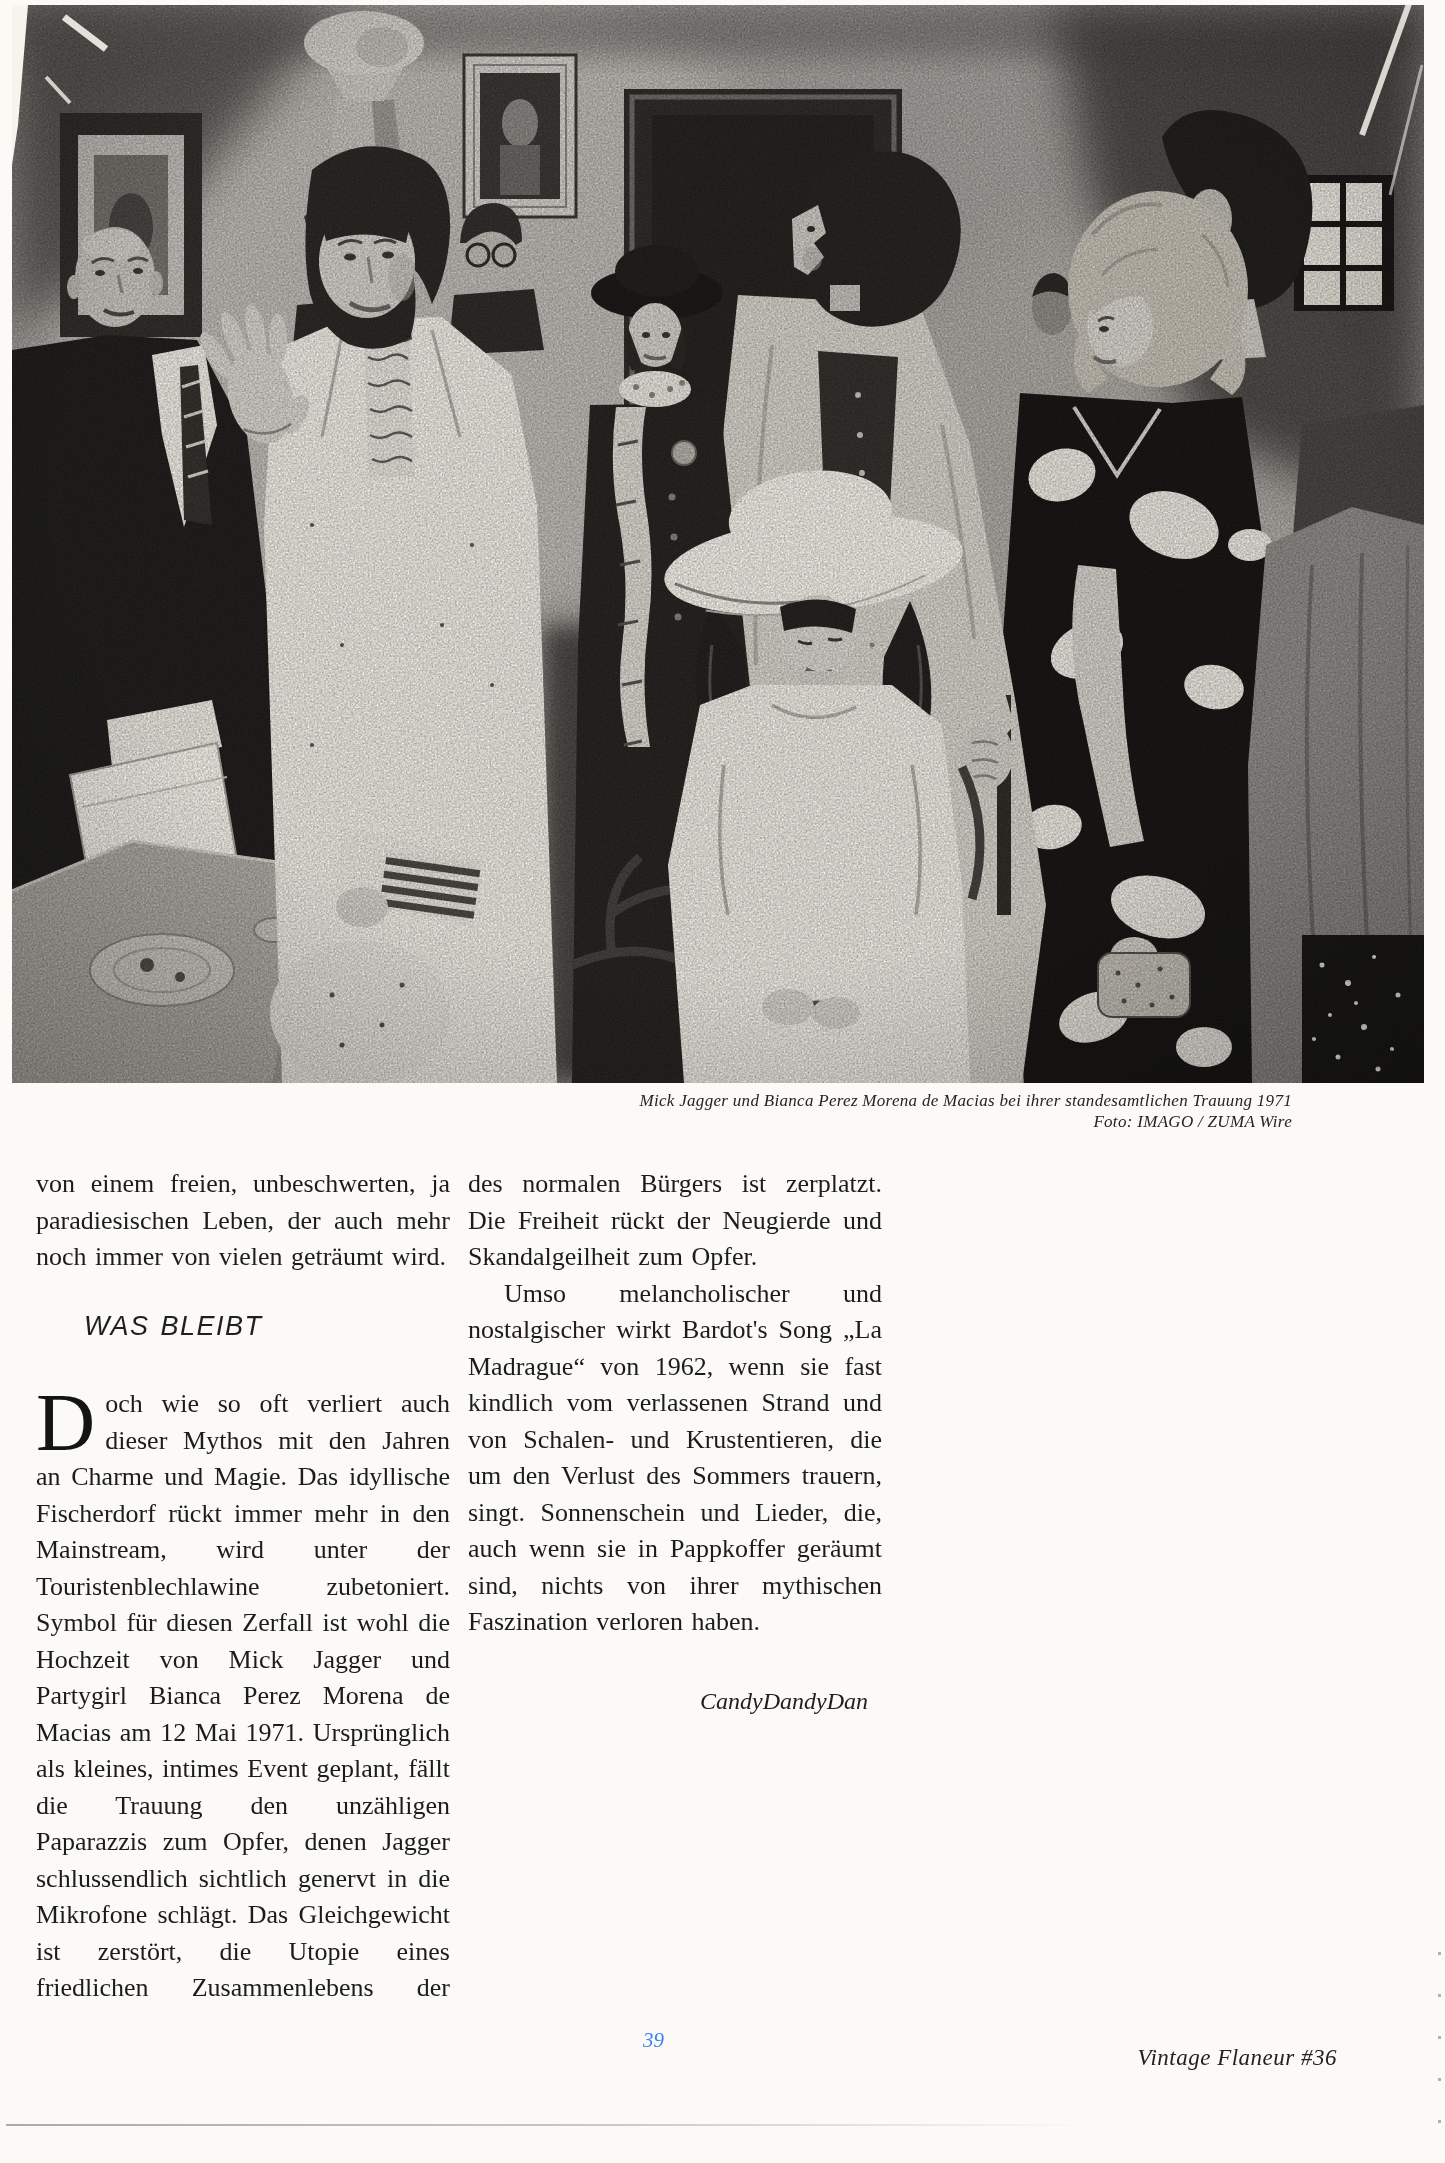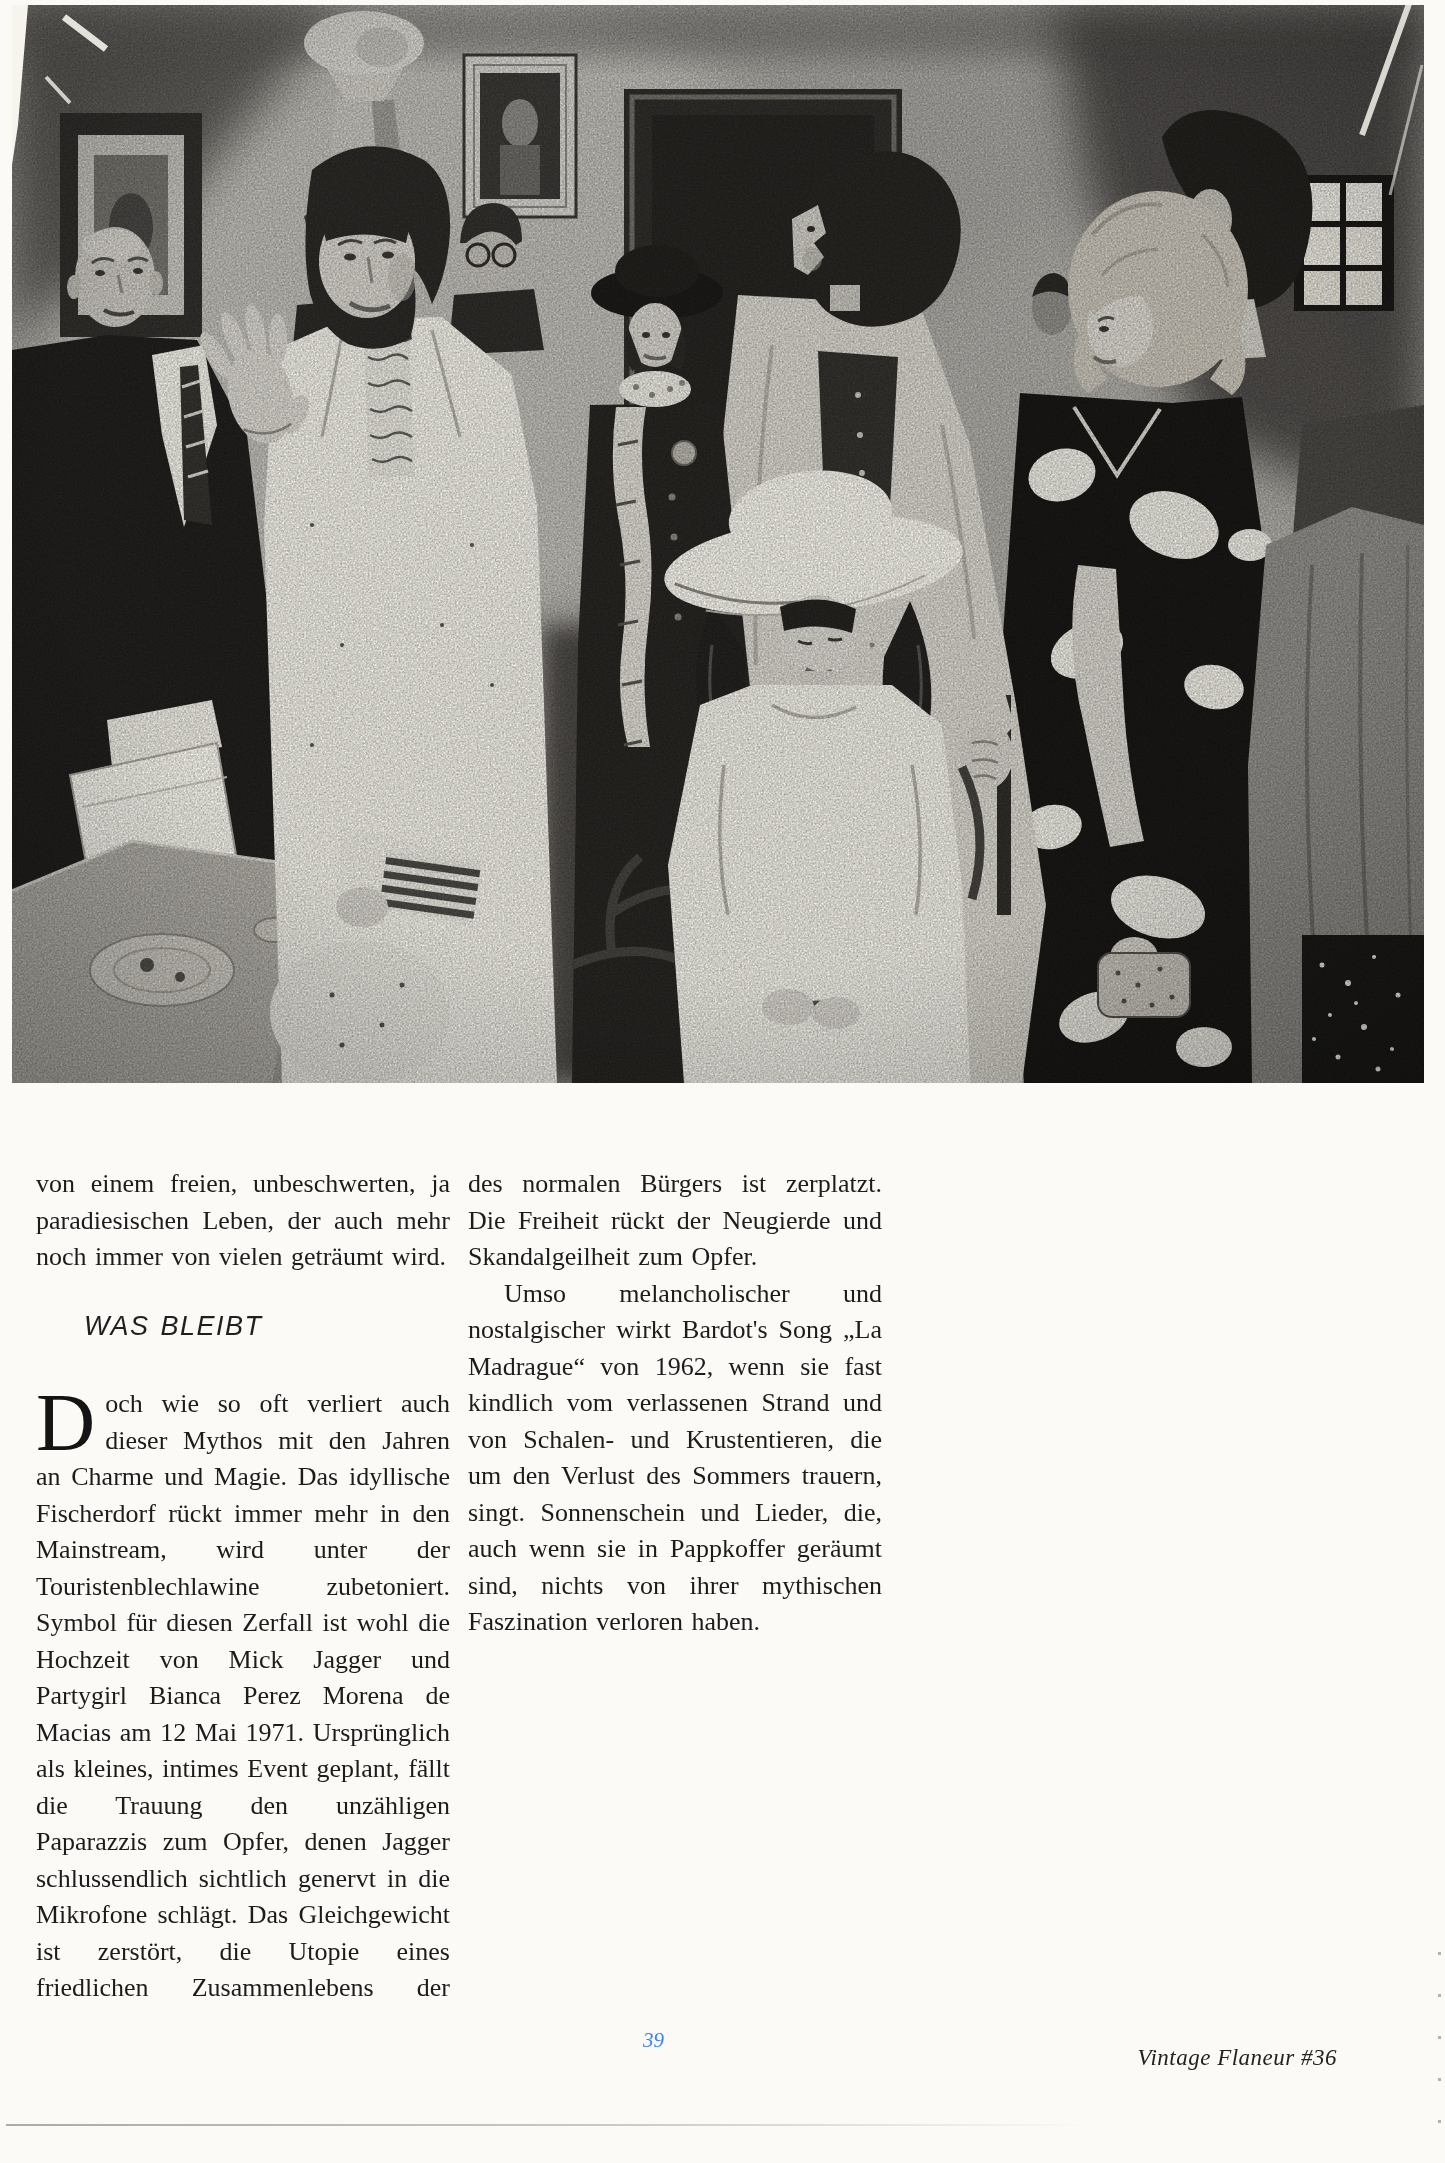--- a/index.html
+++ b/index.html
@@ -392,30 +392,35 @@
         <rect x="0" y="0" width="1412" height="1078" fill="url(#vig)"></rect>
         <polygon points="0,0 16,0 6,120 0,160" fill="#f6f4ec"></polygon>
         <line x1="52" y1="12" x2="94" y2="44" stroke="#f4f2ea" stroke-width="7" opacity=".9"></line>
         <line x1="34" y1="72" x2="58" y2="98" stroke="#f4f2ea" stroke-width="4" opacity=".8"></line>
         <line x1="1398" y1="-4" x2="1350" y2="130" stroke="#f4f2ea" stroke-width="6" opacity=".85"></line>
         <line x1="1410" y1="60" x2="1378" y2="190" stroke="#e9e7df" stroke-width="3" opacity=".6"></line>
       </g>
     </svg>
   </figure>
 
+  <div class="caption">
+    <div>Mick Jagger und Bianca Perez Morena de Macias bei ihrer standesamtlichen Trauung 1971</div>
+    <div>Foto: IMAGO / ZUMA Wire</div>
+  </div>
 
   <div class="col col-left">
     <p>von einem freien, unbeschwerten, ja paradiesischen Leben, der auch mehr noch immer von vielen geträumt wird.</p>
     <h2 class="heading">WAS BLEIBT</h2>
     <p><span class="dropcap">D</span><span>och wie so oft verliert auch dieser Mythos mit den Jahren an Charme und Magie. Das idyllische Fischerdorf rückt immer mehr in den Mainstream, wird unter der Touristenblechlawine zubetoniert. Symbol für diesen Zerfall ist wohl die Hochzeit von Mick Jagger und Partygirl Bianca Perez Morena de Macias am 12 Mai 1971. Ursprünglich als kleines, intimes Event geplant, fällt die Trauung den unzähligen Paparazzis zum Opfer, denen Jagger schlussendlich sichtlich genervt in die Mikrofone schlägt. Das Gleichgewicht ist zerstört, die Utopie eines friedlichen Zusammenlebens der Glamourelite und</span></p>
   </div>
 
   <div class="col col-mid">
     <p>des normalen Bürgers ist zerplatzt. Die Freiheit rückt der Neugierde und Skandalgeilheit zum Opfer.</p>
     <p class="indent">Umso melancholischer und nostalgischer wirkt Bardot's Song „La Madrague“ von 1962, wenn sie fast kindlich vom verlassenen Strand und von Schalen- und Krustentieren, die um den Verlust des Sommers trauern, singt. Sonnenschein und Lieder, die, auch wenn sie in Pappkoffer geräumt sind, nichts von ihrer mythischen Faszination verloren haben.</p>
+    <div class="byline">CandyDandyDan</div>
   </div>
 
   <div class="col-right">
     <div class="tips-heading"><span class="underline">TIPPS:</span></div>
     <div class="tip-block">
       <div>FILM: „ET DIEU CRÉA LA</div>
       <div>FEMME“ VON ROGER</div>
       <div>VADIM</div>
     </div>
     <div class="tip-block">

